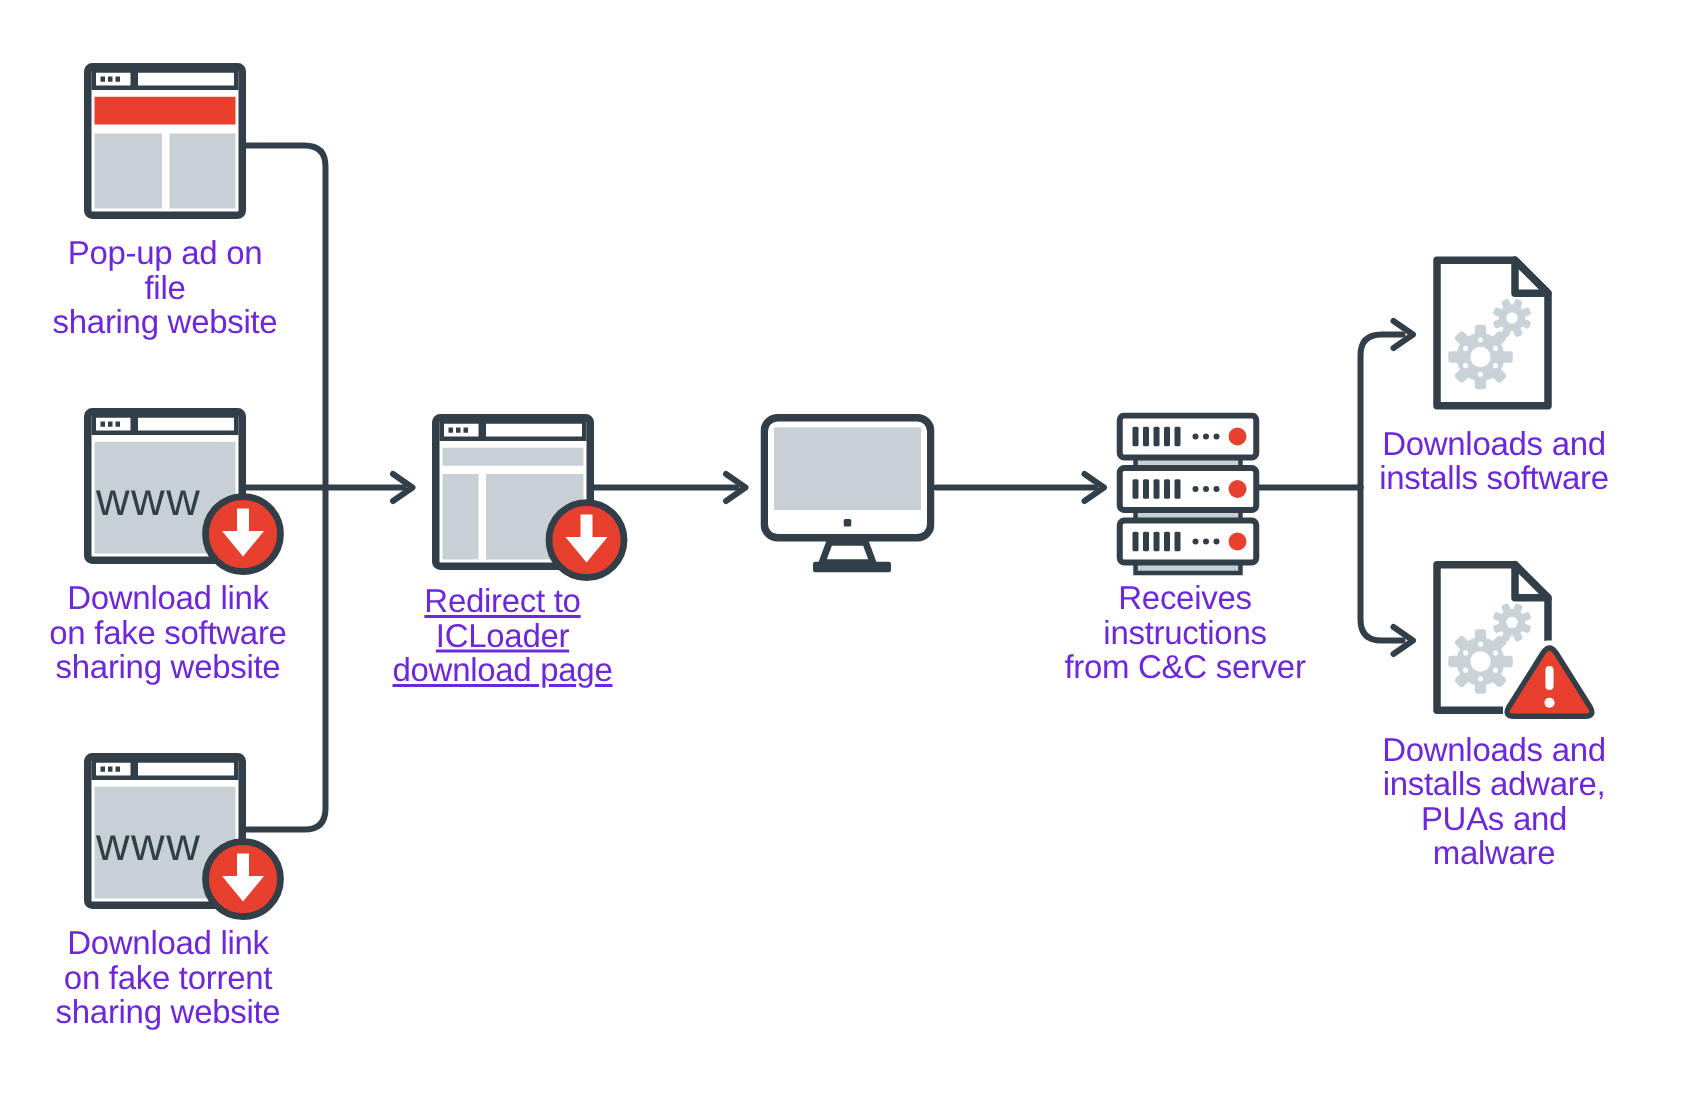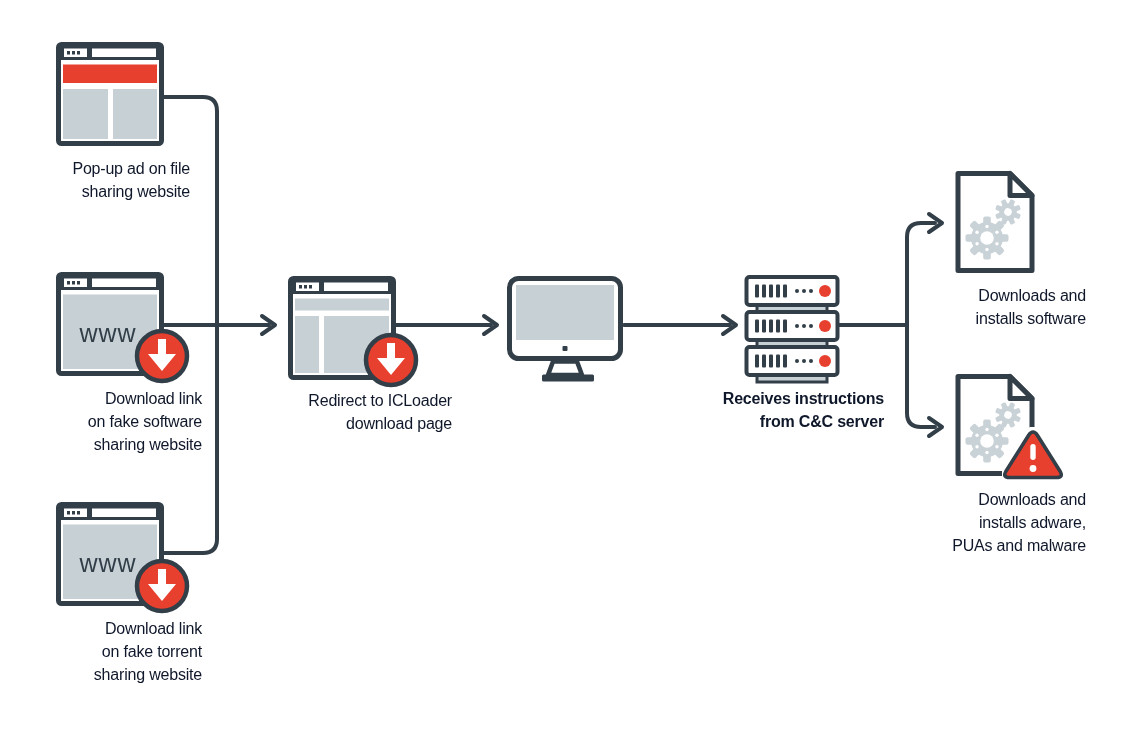--- a/index.html
+++ b/index.html
@@ -1,26 +1,26 @@
 <!DOCTYPE html>
 <html><head>
 <meta charset="utf-8">
 <style>
   html,body{margin:0;padding:0;background:#ffffff;}
   body{width:1126px;height:730px;font-family:"Liberation Sans",sans-serif;}
   .canvas{position:relative;width:1126px;height:730px;background:#ffffff;overflow:hidden;}
   .connectors{position:absolute;left:0;top:0;}
   .node{position:absolute;}
   .label{
-    position:absolute;color:#0f172a;font-size:16px;line-height:23px;
-    text-align:right;white-space:pre-line;letter-spacing:-0.2px;
+    position:absolute;color:#6d28d9;font-size:22px;line-height:23px;
+    text-align:center;white-space:pre-line;letter-spacing:-0.2px;
   }
   .www-text{
-    position:absolute;left:8px;top:48px;width:88px;text-align:center;
-    color:#323e48;font-size:25px;line-height:26px;letter-spacing:1px;
+    position:absolute;left:8px;top:48px;width:88px;text-align:left;
+    color:#323e48;font-size:31px;line-height:26px;letter-spacing:1px;
   }
   .badge{position:absolute;}
   svg{display:block;}
 </style>
 </head>
 <body>
 
 <div class="canvas">
 
   <svg class="connectors" width="1126" height="730" viewBox="0 0 1126 730">
@@ -116,21 +116,21 @@
       <rect x="7" y="40" width="24" height="57" fill="#c6d0d5"></rect>
       <rect x="36" y="40" width="65" height="57" fill="#c6d0d5"></rect>
     </svg>
     <div class="badge" style="left:73px;top:54px;">
       <svg width="60" height="60" viewBox="0 0 60 60">
         <circle cx="30" cy="30" r="25" fill="#e8402f" stroke="#323e48" stroke-width="4.5"></circle>
         <path d="M26,13 H34 V28 H44 L30,45 L16,28 H26 Z" fill="#ffffff"></path>
       </svg>
     </div>
   </div>
-  <div class="label" style="left:262px;top:389px;width:190px;">Redirect to ICLoader
+  <div class="label" style="left:240px;top:389px;width:190px;text-decoration:underline;">Redirect to ICLoader
 download page</div>
 
   <div class="node" style="left:507px;top:276px;">
     <svg width="116" height="108" viewBox="0 0 116 108">
       <rect x="2.5" y="2.5" width="111" height="80" rx="9" fill="#ffffff" stroke="#323e48" stroke-width="5"></rect>
       <rect x="9" y="9" width="98" height="55" fill="#c6d0d5"></rect>
       <rect x="55.5" y="70" width="5" height="5" rx="1" fill="#323e48"></rect>
       <path d="M46,85.5 L41,99 H75 L70,85.5 Z" fill="#ffffff" stroke="#323e48" stroke-width="4.5" stroke-linejoin="round"></path>
       <rect x="35" y="98.5" width="52" height="7" rx="1.5" fill="#323e48"></rect>
     </svg>
@@ -176,21 +176,21 @@
           <rect x="25" y="9.5" width="4" height="13" rx="1" fill="#323e48"></rect>
           <rect x="32" y="9.5" width="4" height="13" rx="1" fill="#323e48"></rect>
           <rect x="39" y="9.5" width="4" height="13" rx="1" fill="#323e48"></rect>
         <circle cx="53" cy="16" r="2" fill="#323e48"></circle>
           <circle cx="60" cy="16" r="2" fill="#323e48"></circle>
           <circle cx="67" cy="16" r="2" fill="#323e48"></circle>
         <circle cx="81" cy="16" r="6" fill="#e8402f"></circle>
       </g>
     </svg>
   </div>
-  <div class="label" style="left:696px;top:387px;width:188px;font-weight:bold;">Receives instructions
+  <div class="label" style="left:696px;top:387px;width:188px;">Receives instructions
 from C&amp;C server</div>
 
   <div class="node" style="left:954px;top:170px;">
     <svg width="82" height="104" viewBox="0 0 82 104">
       <path d="M4,3.5 H56 L78,25.5 V100.5 H4 Z" fill="#ffffff" stroke="#323e48" stroke-width="5" stroke-linejoin="round"></path>
       <path d="M56,3.5 V25.5 H78 Z" fill="#ffffff" stroke="#323e48" stroke-width="5" stroke-linejoin="round"></path>
       <g transform="translate(33,68)" fill="#c9d2d7">
         <g>
           <rect x="-3.8" y="-21.5" width="7.6" height="11" rx="2"></rect>
           <rect x="-3.8" y="-21.5" width="7.6" height="11" rx="2" transform="rotate(45)"></rect>

